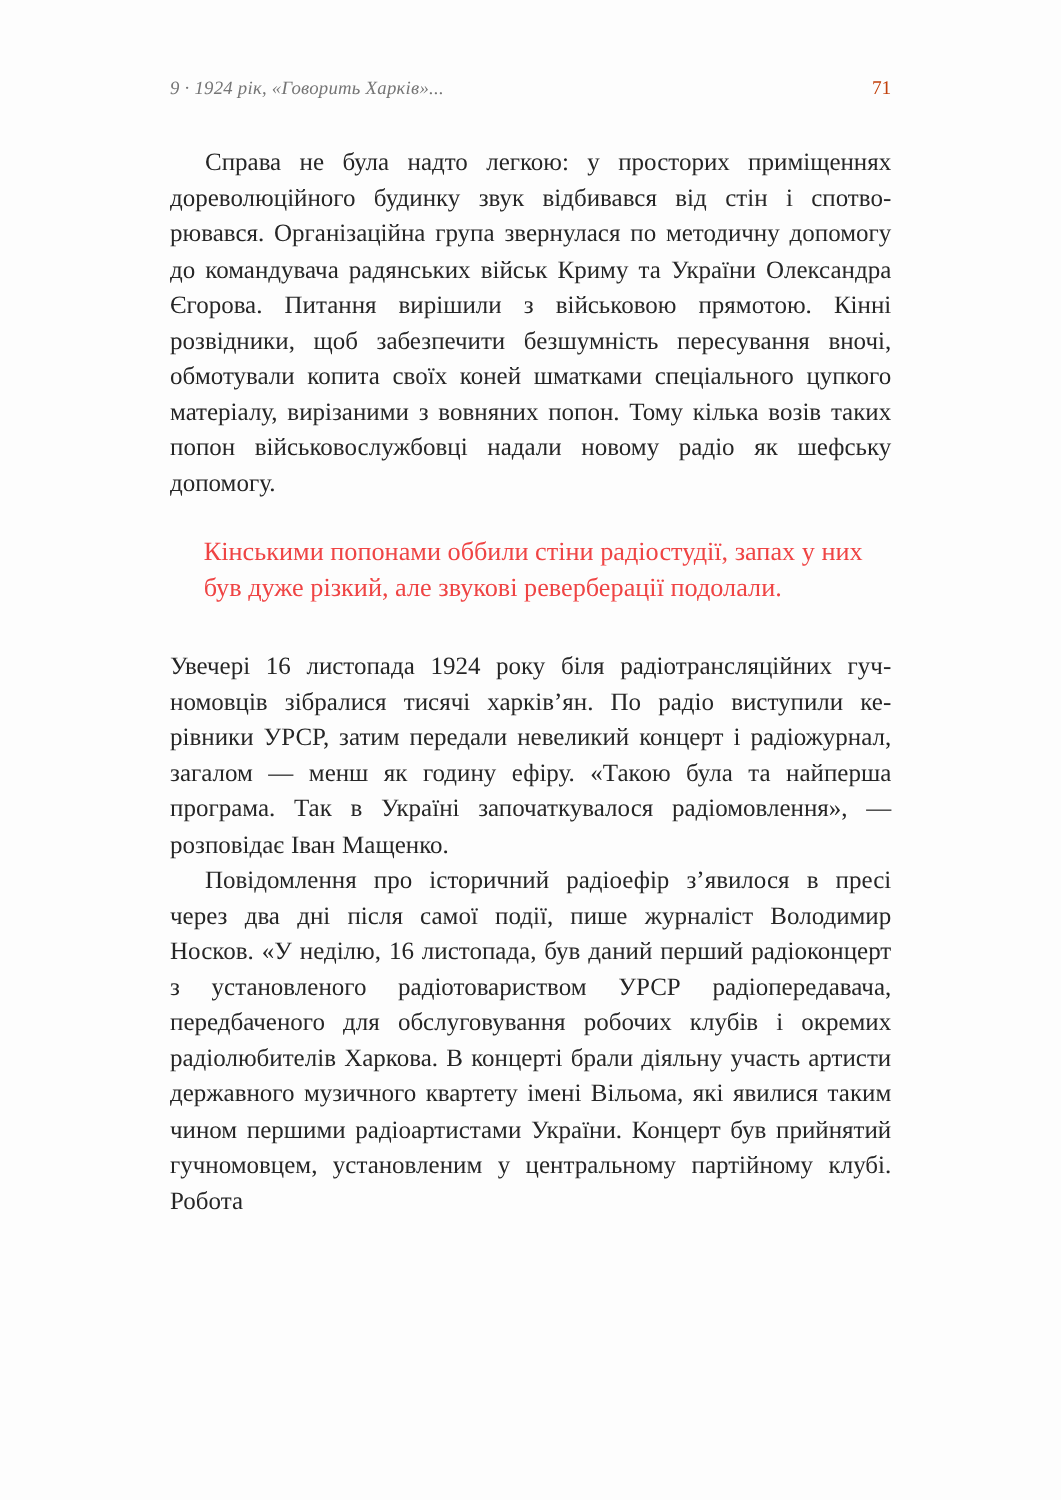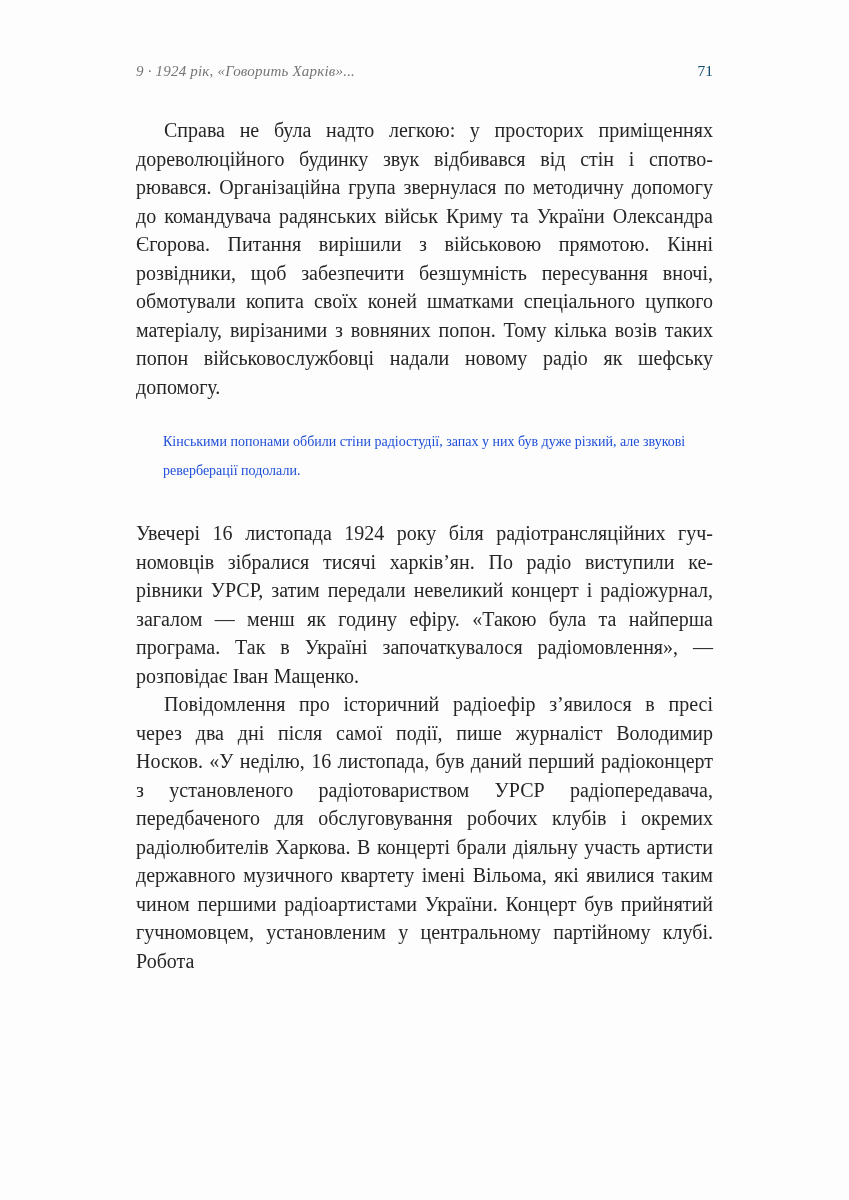--- a/index.html
+++ b/index.html
@@ -21,21 +21,21 @@
     left: 136px;
     top: 62px;
     width: 577px;
     display: flex;
     justify-content: space-between;
     align-items: baseline;
     color: #757575;
     font-size: 15px;
   }
   .head-title { font-style: italic; letter-spacing: 0.2px; }
-  .page-number { font-style: normal; font-size: 15.5px; color: #0c4a6e; }
+  .page-number { font-style: normal; font-size: 15.5px; color: #c2410c; }
 
   .text-block {
     position: absolute;
     left: 136px;
     top: 116px;
     width: 577px;
   }
 
   .body-para {
     margin: 0;
@@ -43,24 +43,24 @@
     line-height: 28.5px;
     text-align: justify;
     hyphens: manual;
     -webkit-hyphens: manual;
     word-spacing: 0.5px;
   }
   .indent { text-indent: 28px; }
 
   .block-quote {
     margin: 26px 0 34px 27px;
-    font-size: 14px;
+    font-size: 21px;
     line-height: 29px;
     text-align: left;
-    color: #1d4ed8;
+    color: #ef4444;
     hyphens: manual;
   }
 </style>
 </head>
 <body>
 
 <div class="page">
 
   <header class="running-head">
     <span class="head-title">9 · 1924 рік, «Говорить Харків»...</span>

